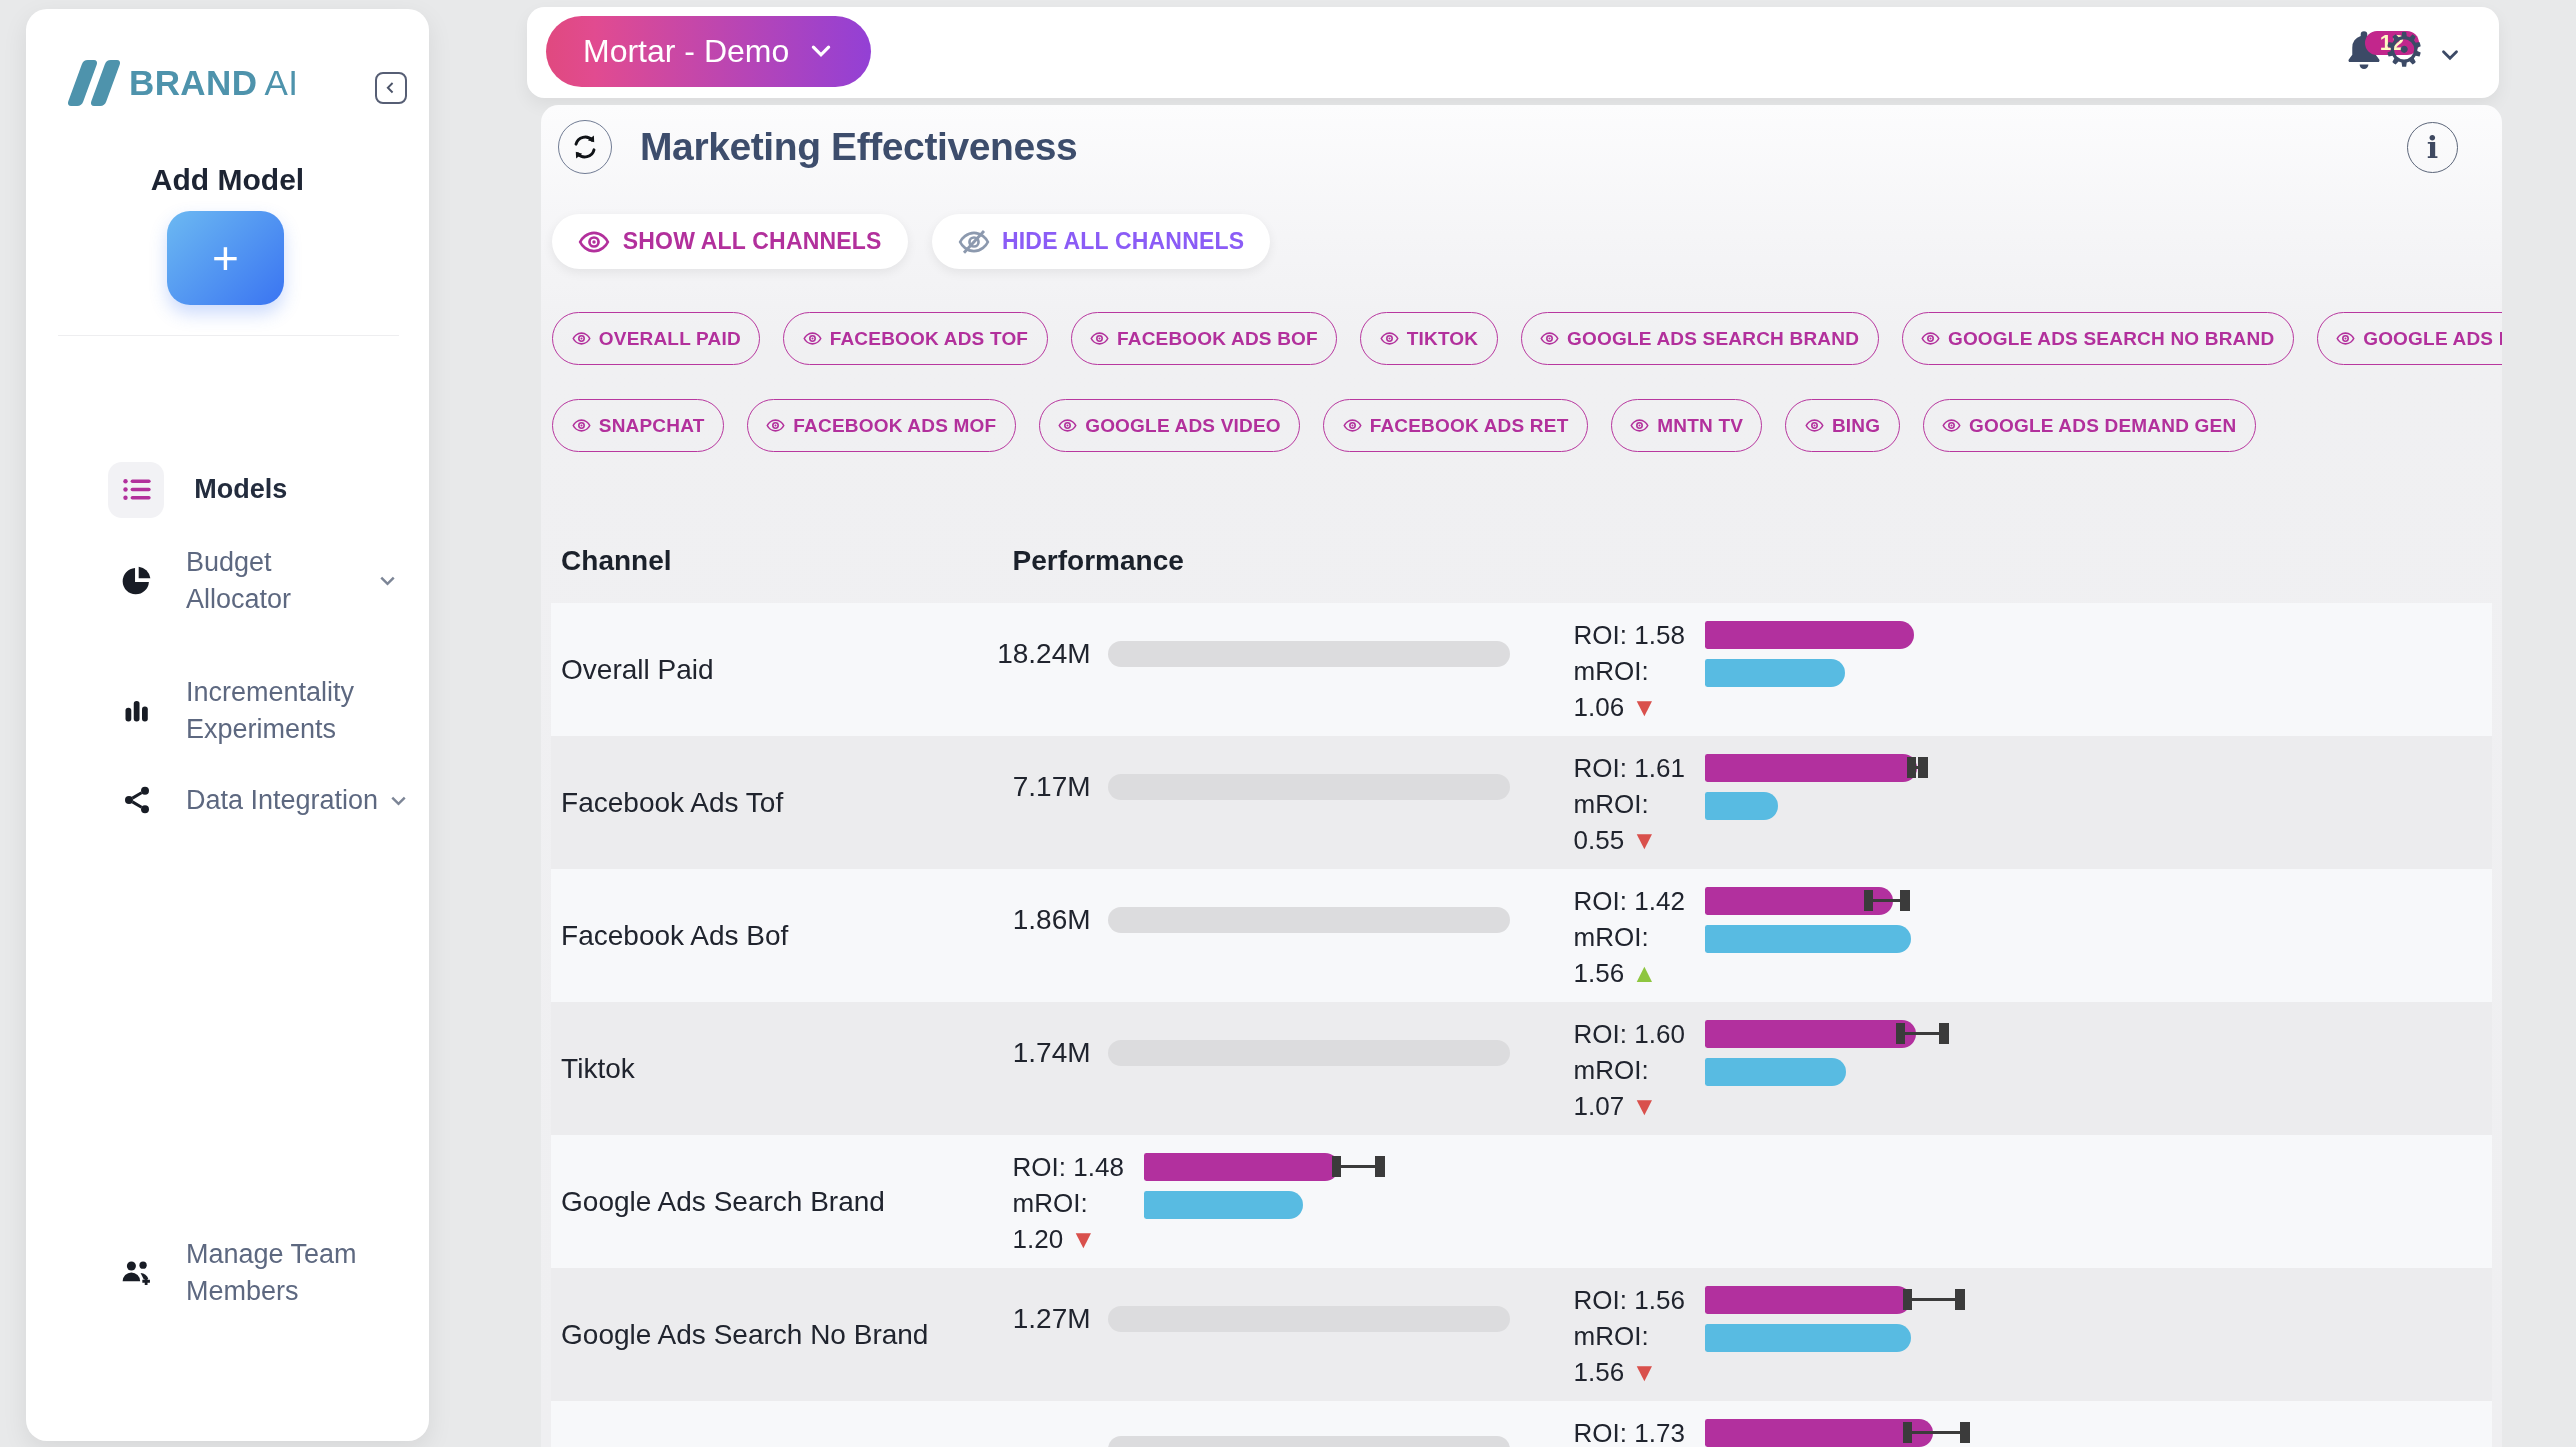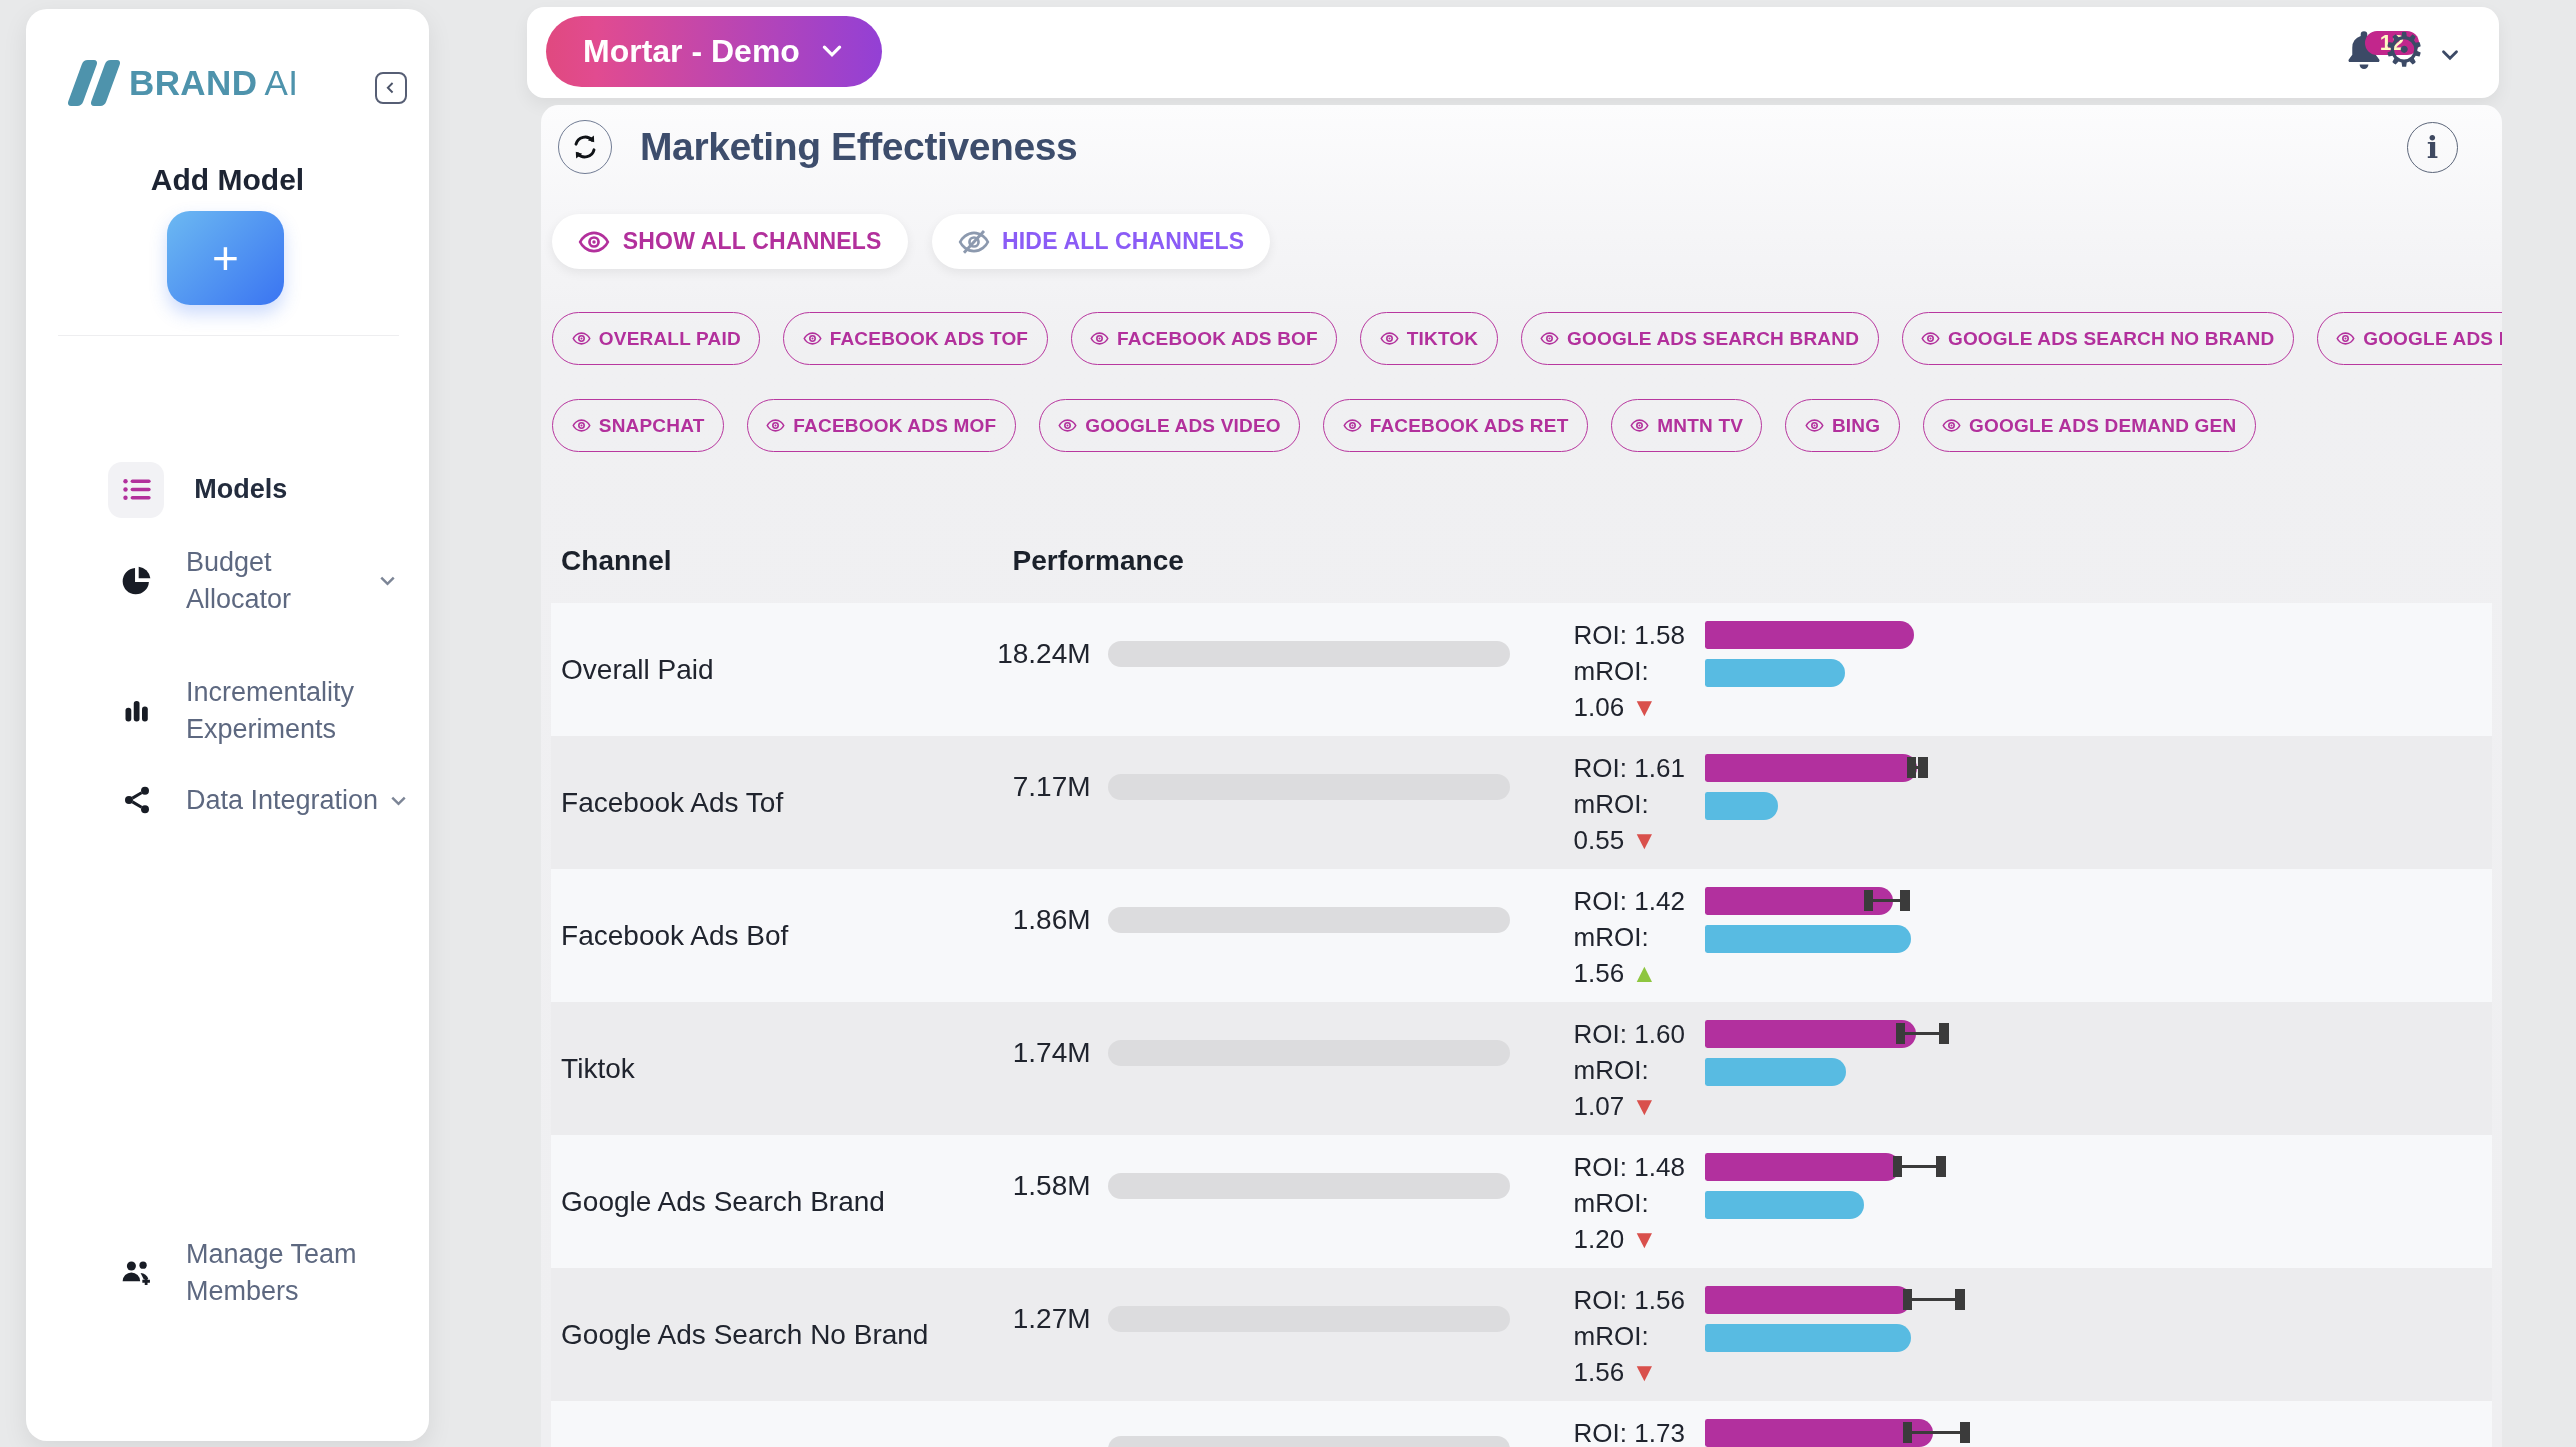--- a/index.html
+++ b/index.html
@@ -36,21 +36,21 @@
   .icon-box { width:56px; height:56px; margin-left:-8.8px; border-radius:14px;
     background:#f2f2f5; display:flex; align-items:center; justify-content:center; }
   .nav-chev { margin-left:auto; }
 
   
   .topbar { position:absolute; left:527px; top:7px; width:1972px; height:91px;
     background:#fff; border-radius:17.5px; box-shadow:0 7px 17.5px rgba(0,0,0,.06); }
   .workspace-pill { position:absolute; left:19px; top:8.8px; height:71px;
     padding:0 37px; border-radius:36px; display:flex; align-items:center; gap:19px;
     background:linear-gradient(90deg,#e0497f,#e14b90 15%,#9340d5);
-    color:#fff; font-size:32px; font-weight:700; cursor:pointer; }
+    color:#fff; font-size:32px; font-weight:400; cursor:pointer; }
   .bell-wrap { position:absolute; left:1815px; top:19px; width:44px; height:49px; cursor:pointer; }
   .badge { position:absolute; left:1838px; top:0px; min-width:54px; height:24px;
     border-radius:18.4px; background:#c2268c; color:#fef9c3; font-size:22px; font-weight:700;
     display:flex; align-items:center; justify-content:center; padding:0 12.3px;margin-top:24px; }
   .gear { position:absolute; left:1856px; top:16px; font-family:"DejaVu Sans",sans-serif;
     font-size:47px; color:#3c4a66; cursor:pointer; line-height:53px;}
   .topbar-chev { position:absolute; left:1910px; top:35px; cursor:pointer; }
 
   
   .main-card { position:absolute; left:541px; top:105px; width:1961px; height:1342px;
@@ -507,28 +507,20 @@
                   <span class="wline"></span>
                   <span class="cap r"></span>
         </span>
       </div>
     </div>
   </div>
           <div class="row">
     <div class="channel-cell">
               <span>Google Ads Search Brand</span>
             </div>
-    <div class="spend-cell">
-      <div class="spend-inner">
-        <span class="spend-value">1.58M</span>
-        <span class="spend-track">
-          <span class="spend-fill" style="width: 8.7%;"></span>
-        </span>
-      </div>
-    </div>
     <div class="perf-cell">
       <div class="perf-text">
         <div class="roi-line">ROI: 1.48</div>
         <div class="mroi-label">mROI:</div>
         <div class="mroi-line">
           <span class="mroi-val">1.20 </span><span class="trend down">▼</span>
         </div>
       </div>
       <div class="perf-bars">
         <span class="roi-bar" style="width: 195px;"></span>

